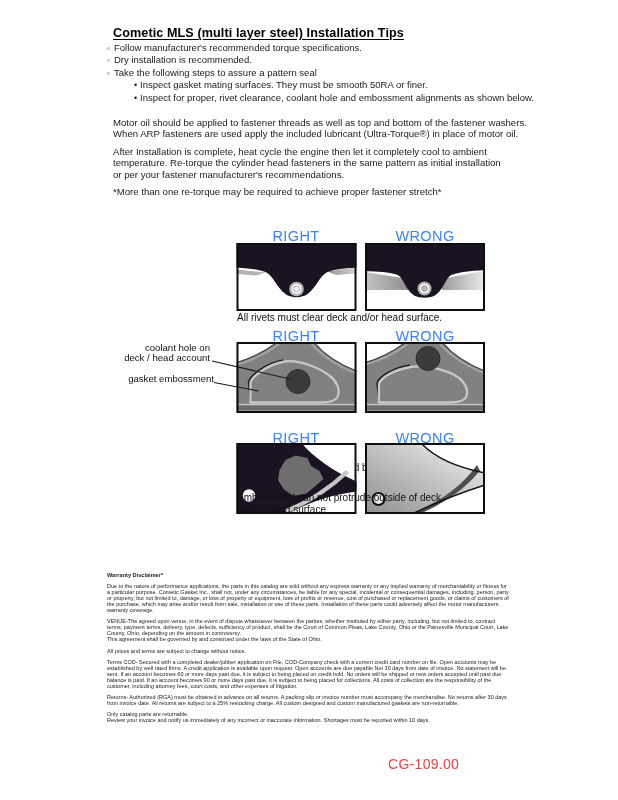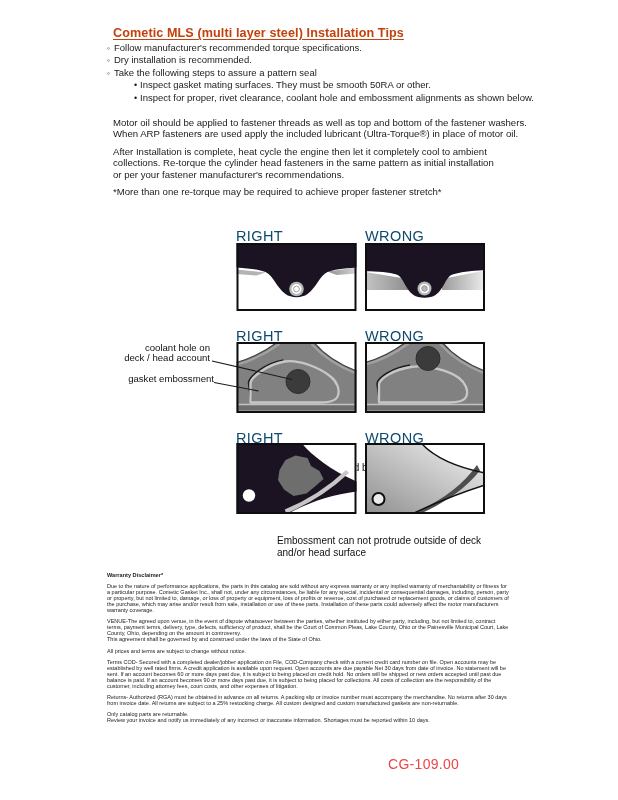--- a/index.html
+++ b/index.html
@@ -4,35 +4,35 @@
 <style>
   html,body { margin:0; padding:0; background:#ffffff; }
   .page {
     position:relative; width:618px; height:800px; background:#ffffff;
     font-family:"Liberation Sans","DejaVu Sans",sans-serif; color:#1b1b1b;
     overflow:hidden;
   }
   .abs { position:absolute; }
   .title {
     position:absolute; left:113px; top:26px; margin:0;
-    font-size:12.6px; font-weight:700; color:#c2410c;
+    font-size:12.6px; font-weight:700; color:#000000;
     text-decoration:underline; text-underline-offset:2px; letter-spacing:.1px;
   }
   .bullets { position:absolute; left:107px; top:42px; width:500px;
     font-size:9.5px; line-height:12.4px; }
   .b { display:flex; }
   .b .mk { width:7px; flex:none; font-size:8.5px; }
   .b.l2 { padding-left:27px; }
   .b.l2 .mk { width:6px; font-size:9px; }
   .diesel { position:absolute; left:113px; top:117px; width:452px;
     font-size:9.6px; line-height:11.3px; }
   .diesel h2 { font-size:11.3px; font-weight:700; margin:0 0 6px; color:#111; }
   .diesel p { margin:0 0 6.5px; white-space:pre-line; }
-  .dlabel { position:absolute; width:120px; 
-    font-size:14.5px; letter-spacing:.4px; color:#0c4a6e; }
+  .dlabel { position:absolute; width:120px; text-align:center;
+    font-size:14.5px; letter-spacing:.4px; color:#3b82f6; }
   .fig { position:absolute; display:block; }
   .caption { position:absolute; font-size:10px; color:#111; white-space:pre-line; line-height:11.5px; }
   .ann { position:absolute; font-size:9.6px; line-height:10.8px; text-align:right; color:#111; white-space:pre-line; }
   .pointer-lines { pointer-events:none; }
   .legal { position:absolute; left:107px; top:573px; width:404px;
     font-size:5.5px; line-height:5.9px; color:#222; }
   .legal h3 { font-size:5.6px; font-weight:700; margin:0 0 5.5px; }
   .legal p { margin:0 0 5.5px; white-space:pre-line; }
   .pagecode { position:absolute; left:388px; top:756px; font-size:14px; color:#ef4444; letter-spacing:.3px; }
 </style>
@@ -51,33 +51,33 @@
     <div class="b l1">
       <span class="mk">◦</span>
       <span>Dry installation is recommended.</span>
     </div>
     <div class="b l1">
       <span class="mk">◦</span>
       <span>Take the following steps to assure a pattern seal</span>
     </div>
     <div class="b l2">
       <span class="mk">•</span>
-      <span>Inspect gasket mating surfaces.  They must be smooth 50RA or other.</span>
+      <span>Inspect gasket mating surfaces.  They must be smooth 50RA or finer.</span>
     </div>
     <div class="b l2">
       <span class="mk">•</span>
       <span>Inspect for proper, rivet clearance, coolant hole and embossment alignments as shown below.</span>
     </div>
   </div>
 
   <section class="diesel">
     <p>Motor oil should be applied to fastener threads as well as top and bottom of the fastener washers.
 When ARP fasteners are used apply the included lubricant (Ultra-Torque®) in place of motor oil.</p>
     <p>After Installation is complete, heat cycle the engine then let it completely cool to ambient
-collections. Re-torque the cylinder head fasteners in the same pattern as initial installation
+temperature. Re-torque the cylinder head fasteners in the same pattern as initial installation
 or per your fastener manufacturer's recommendations.</p>
     <p>*More than one re-torque may be required to achieve proper fastener stretch*</p>
   </section>
 
   <div class="dlabel" style="left:236px; top:228px;">RIGHT</div>
   <div class="dlabel" style="left:365px; top:228px;">WRONG</div>
 
   <svg class="fig" style="left:236px; top:243px;" width="121" height="68" viewBox="0 0 120 68">
     <rect x="0" y="0" width="120" height="68" fill="#ffffff"></rect>
     <polygon points="0,26.5 29,29.5 20,32.5 0,31" fill="#b3b3b3"></polygon>
@@ -109,20 +109,21 @@
     </defs>
     <polygon points="0,29 43,36 43,47 0,47" fill="url(#g1wl)"></polygon>
     <polygon points="77,36 120,27.5 120,47 77,47" fill="url(#g1wr)"></polygon>
     <path d="M0,0 H120 V27 C104,28 95,29 87.5,31.5 C80,34 79.5,46 70.5,52 C65.5,55.6 53.5,55.6 48.5,52 C39.5,46 39,34 31.5,31.5 C24,29 13,28.2 0,28.2 Z" fill="#1b1322"></path>
     <circle cx="59.5" cy="45.5" r="7" fill="#b5b5b5"></circle>
     <circle cx="59.5" cy="45.5" r="4.8" fill="#ffffff"></circle>
     <circle cx="59.5" cy="45.5" r="2.8" fill="#b9b9b9" stroke="#8c8c8c" stroke-width="0.9"></circle>
     <rect x="1" y="1" width="118" height="66" fill="none" stroke="#0e0e0e" stroke-width="2"></rect>
   </svg>
 
+  <div class="caption" style="left:237px; top:312px;">All rivets must clear deck and/or head surface.</div>
 
   <div class="dlabel" style="left:236px; top:328px;">RIGHT</div>
   <div class="dlabel" style="left:365px; top:328px;">WRONG</div>
 
   <div class="ann" style="left:98px; top:342.5px; width:112px;">coolant hole on
 deck / head account</div>
   <div class="ann" style="left:96px; top:374px; width:118px;">gasket embossment</div>
 
   <svg class="fig" style="left:236px; top:342px;" width="121" height="71" viewBox="0 0 120 71">
     <rect x="0" y="0" width="120" height="71" fill="#818181"></rect>
@@ -187,21 +188,21 @@
     </defs>
     <path d="M0,0 H56 C68,13 90,24 120,30 L120,42 C95,50 69,60.5 47,71 L0,71 Z" fill="url(#sil)"></path>
     <path d="M120,44 C95,51.5 70,62 49,71 L120,71 Z" fill="#ffffff"></path>
     <path d="M50,69.5 C76,58 98,42 112,22 L115,27.5 C100,46 80,59.5 58,69.5 Z" fill="#4e4e4e"></path>
     <path d="M56,0 C68,13 90,24 120,30" stroke="#101010" stroke-width="1.4" fill="none"></path>
     <path d="M120,42 C95,50 69,60.5 47,71" stroke="#101010" stroke-width="1.4" fill="none"></path>
     <circle cx="13.5" cy="56" r="6" fill="#ececec" stroke="#0f0f0f" stroke-width="2"></circle>
     <rect x="1" y="1" width="118" height="69" fill="none" stroke="#0e0e0e" stroke-width="2"></rect>
   </svg>
 
-  <div class="caption" style="left:237px; top:535px; width:250px;margin-left:40px;">Embossment can not protrude outside of deck
+  <div class="caption" style="left:237px; top:492px; width:250px;">Embossment can not protrude outside of deck
 and/or head surface</div>
 
   <section class="legal">
     <h3>Warranty Disclaimer*</h3>
     <p>Due to the nature of performance applications, the parts in this catalog are sold without any express warranty or any implied warranty of merchantability or fitness for a particular purpose.  Cometic Gasket Inc., shall not, under any circumstances, be liable for any special, incidental or consequential damages, including, person, party or property, but not limited to, damage, or loss of property or equipment, loss of profits or revenue, cost of purchased or replacement goods, or claims of customers of the purchase, which may arise and/or result from sale, installation or use of these parts.  Installation of these parts could adversely affect the motor manufacturers warranty coverage.</p>
     <p>VENUE-The agreed upon venue, in the event of dispute whatsoever between the parties, whether instituted by either party, including, but not limited to, contract terms, payment terms, delivery, type, defects, sufficiency of product, shall be the Court of Common Pleas, Lake County, Ohio or the Painesville Municipal Court, Lake County, Ohio, depending on the amount in controversy.
 This agreement shall be governed by and construed under the laws of the State of Ohio.</p>
     <p>All prices and terms are subject to change without notice.</p>
     <p>Terms COD- Secured with a completed dealer/jobber application on File, COD-Company check with a current credit card number on file.  Open accounts may be established by well rated firms.  A credit application is available upon request.  Open accounts are due payable Net 30 days from date of invoice.  No statement will be sent.  If an account becomes 60 or more days past due, it is subject to being placed on credit hold.  No orders will be shipped or new orders accepted until past due balance is paid.  If an account becomes 90 or more days past due, it is subject to being placed for collections.  All costs of collection are the responsibility of the customer, including attorney fees, court costs, and other expenses of litigation.</p>
     <p>Returns- Authorized (RGA) must be obtained in advance on all returns.  A packing slip or invoice number must accompany the merchandise.  No returns after 30 days from invoice date.  All returns are subject to a 25% restocking charge.  All custom designed and custom manufactured gaskets are non-returnable.</p>

